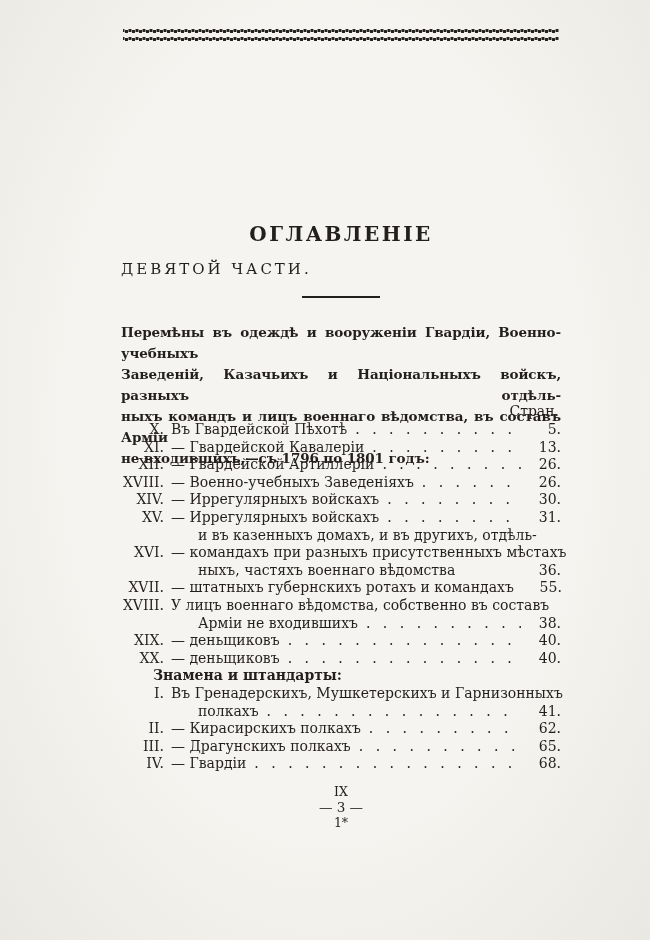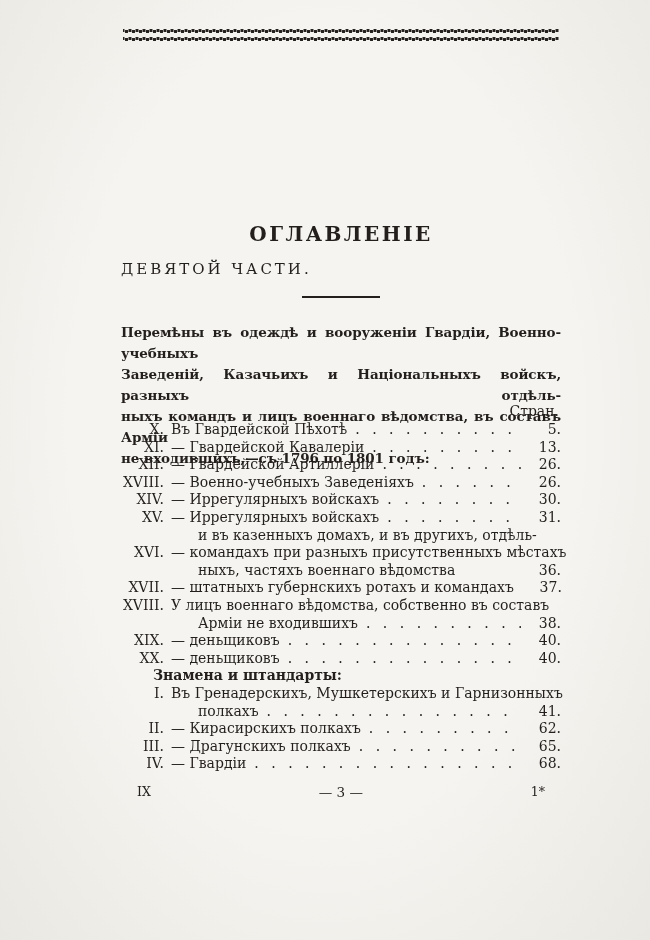--- a/index.html
+++ b/index.html
@@ -47,21 +47,21 @@
   .cont .txt { padding-left:27px; }
   .leader { flex:1 1 auto; overflow:hidden; white-space:nowrap; margin:0 4px 0 8px; }
   .leader::after {
     content:". . . . . . . . . . . . . . . . . . . . . . . . . . . . . . . . . . . . . . . . . . . .";
     letter-spacing:4px;
   }
   .noleader .leader::after { content:""; }
   .pg { flex:0 0 36px; text-align:right; white-space:nowrap; }
   .sec-head { font-weight:bold; padding-left:32px; height:17.6px; line-height:17.6px; }
 
-  .footer { top:784px; left:0; right:0; display:flex; justify-content:space-between; align-items:flex-start; font-size:12.5px; padding:0 16px; box-sizing:border-box; }
+  .footer { top:784px; left:0; right:0; display:flex; justify-content:space-between; align-items:center; font-size:12.5px; padding:0 16px; box-sizing:border-box;flex-direction:column; }
   .footer .center { font-size:13.5px; }
 </style>
 </head>
 <body>
 
 <div class="page-inner">
 
   <div class="abs ornament"></div>
 
   <h1 class="abs title">ОГЛАВЛЕНІЕ</h1>
@@ -130,21 +130,21 @@
     <div class="trow cont noleader">
       <span class="num"></span>
       <span class="txt">ныхъ, частяхъ военнаго вѣдомства</span>
       <span class="leader"></span>
       <span class="pg">36.</span>
     </div>
     <div class="trow">
       <span class="num">XVII.</span>
       <span class="txt">— штатныхъ губернскихъ ротахъ и командахъ</span>
       <span class="leader"></span>
-      <span class="pg">37.</span>
+      <span class="pg">55.</span>
     </div>
     <div class="trow noleader">
       <span class="num">XVIII.</span>
       <span class="txt">У лицъ военнаго вѣдомства, собственно въ составъ</span>
       <span class="leader"></span>
       <span class="pg"></span>
     </div>
     <div class="trow cont">
       <span class="num"></span>
       <span class="txt">Арміи не входившихъ</span>

